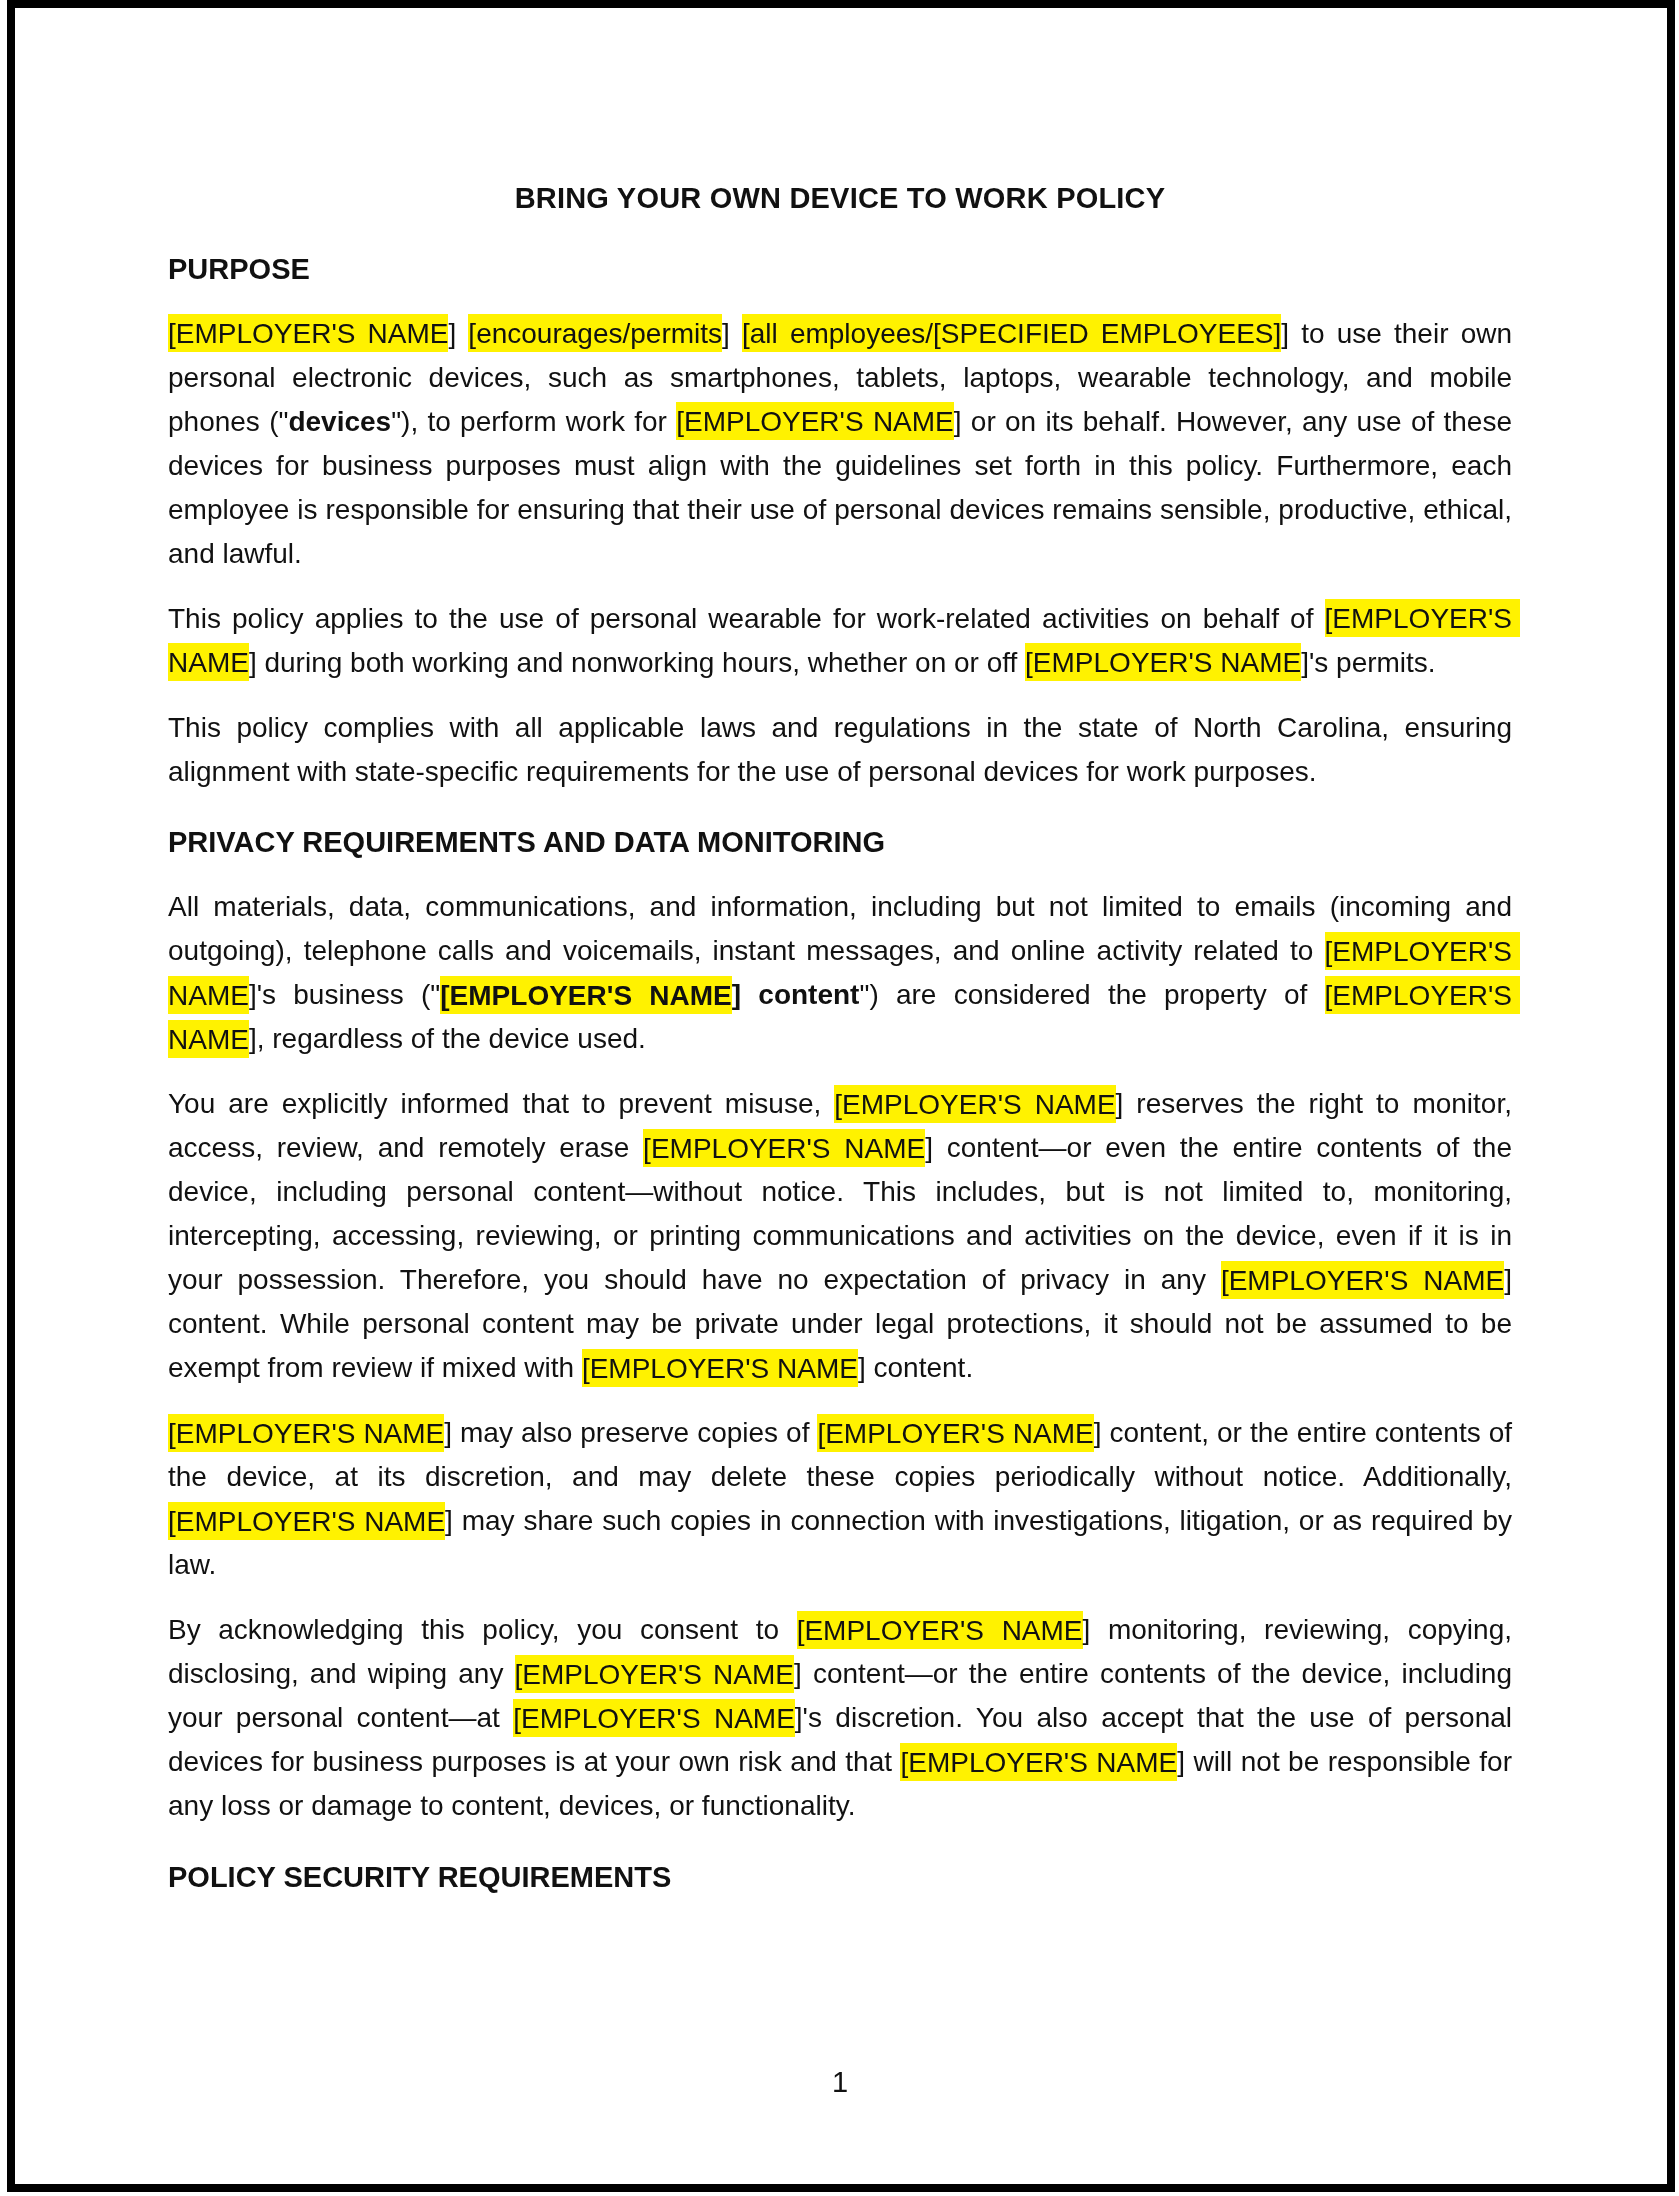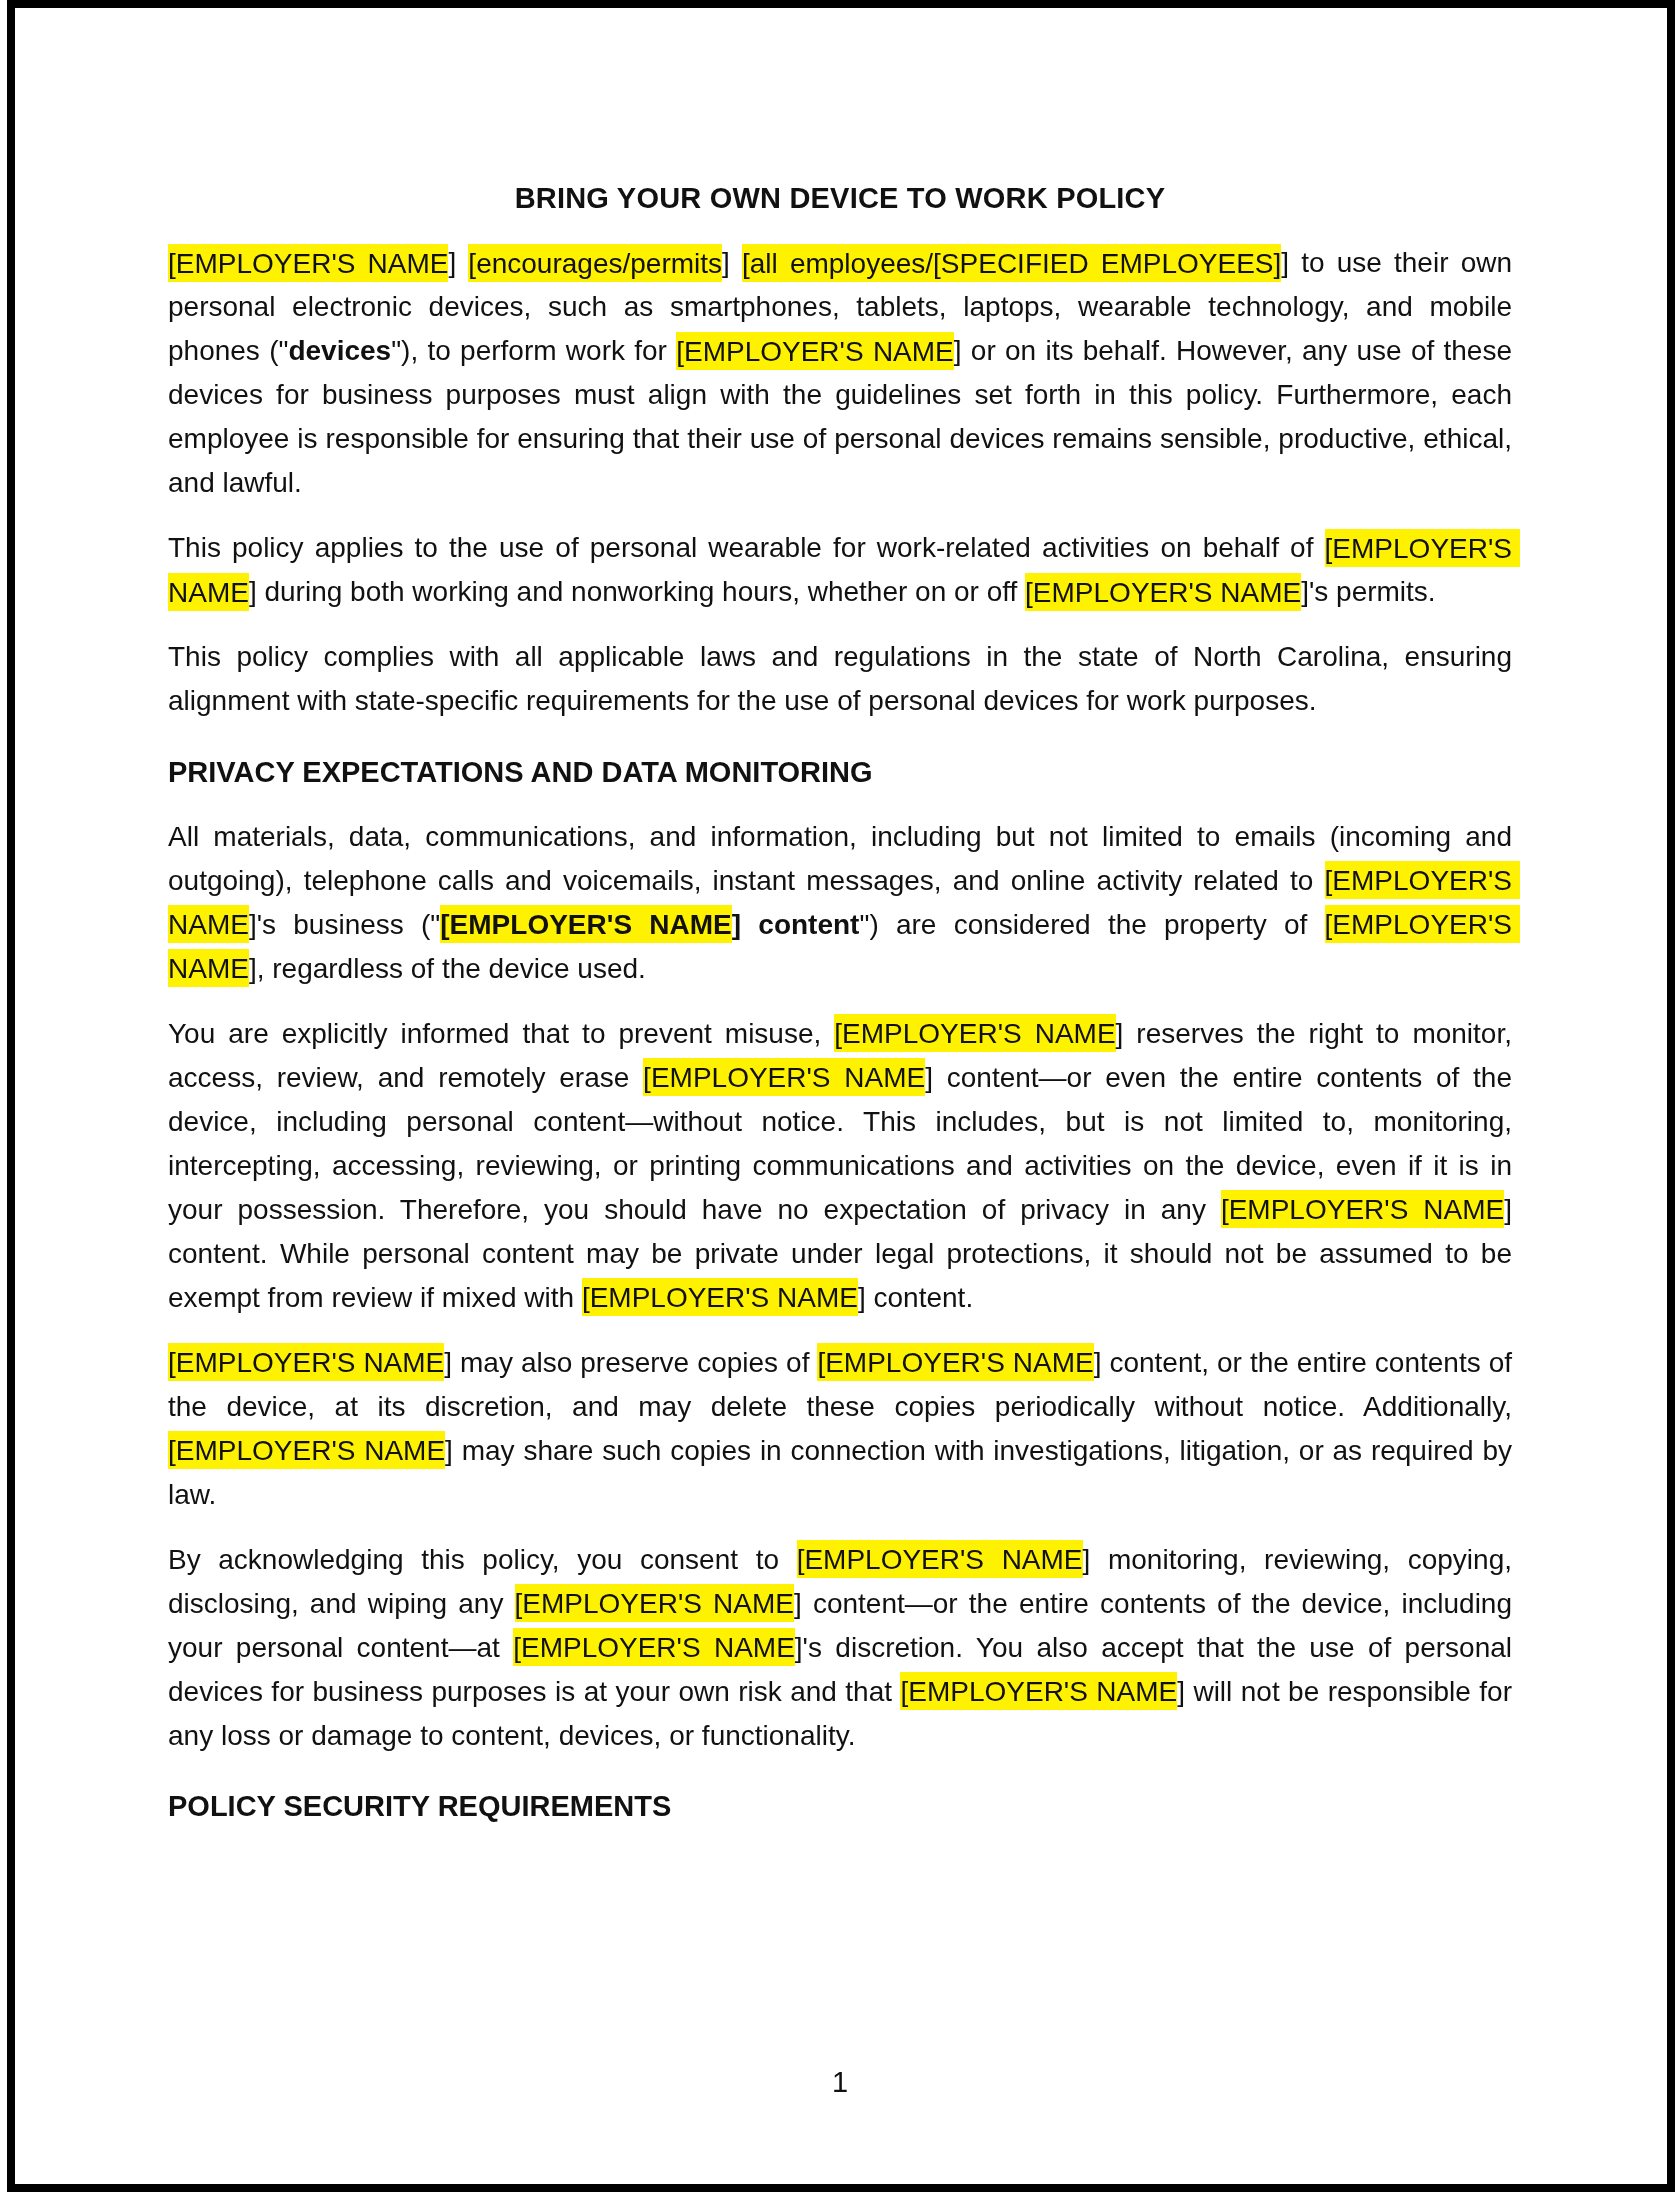--- a/index.html
+++ b/index.html
@@ -72,24 +72,25 @@
   }
 </style>
 </head>
 <body>
 
 <div class="page-border"></div>
 
 <div class="content">
   <h1 class="doc-title">BRING YOUR OWN DEVICE TO WORK POLICY</h1>
   <div id="doc-sections">
+      <h2 class="section-heading">PURPOSE</h2>
       <p class="para"><span class="hl">[EMPLOYER'S NAME</span><span>] </span><span class="hl">[encourages/permits</span><span>] </span><span class="hl">[all employees/[SPECIFIED EMPLOYEES]</span><span>] to use their own personal electronic devices, such as smartphones, tablets, laptops, wearable technology, and mobile phones ("</span><span class="b">devices</span><span>"), to perform work for </span><span class="hl">[EMPLOYER'S NAME</span><span>] or on its behalf. However, any use of these devices for business purposes must align with the guidelines set forth in this policy. Furthermore, each employee is responsible for ensuring that their use of personal devices remains sensible, productive, ethical, and lawful.</span></p>
       <p class="para"><span>This policy applies to the use of personal wearable for work-related activities on behalf of </span><span class="hl">[EMPLOYER'S NAME</span><span>] during both working and nonworking hours, whether on or off </span><span class="hl">[EMPLOYER'S NAME</span><span>]'s permits.</span></p>
       <p class="para"><span>This policy complies with all applicable laws and regulations in the state of North Carolina, ensuring alignment with state-specific requirements for the use of personal devices for work purposes.</span></p>
-      <h2 class="section-heading">PRIVACY EXPECTATIONS AND DATA MONITORING</h2>
+      <h2 class="section-heading">PRIVACY REQUIREMENTS AND DATA MONITORING</h2>
       <p class="para"><span>All materials, data, communications, and information, including but not limited to emails (incoming and outgoing), telephone calls and voicemails, instant messages, and online activity related to </span><span class="hl">[EMPLOYER'S NAME</span><span>]'s business ("</span><span class="hl b">[EMPLOYER'S NAME</span><span class="b">] content</span><span>") are considered the property of </span><span class="hl">[EMPLOYER'S NAME</span><span>], regardless of the device used.</span></p>
       <p class="para"><span>You are explicitly informed that to prevent misuse, </span><span class="hl">[EMPLOYER'S NAME</span><span>] reserves the right to monitor, access, review, and remotely erase </span><span class="hl">[EMPLOYER'S NAME</span><span>] content—or even the entire contents of the device, including personal content—without notice. This includes, but is not limited to, monitoring, intercepting, accessing, reviewing, or printing communications and activities on the device, even if it is in your possession. Therefore, you should have no expectation of privacy in any </span><span class="hl">[EMPLOYER'S NAME</span><span>] content. While personal content may be private under legal protections, it should not be assumed to be exempt from review if mixed with </span><span class="hl">[EMPLOYER'S NAME</span><span>] content.</span></p>
       <p class="para"><span class="hl">[EMPLOYER'S NAME</span><span>] may also preserve copies of </span><span class="hl">[EMPLOYER'S NAME</span><span>] content, or the entire contents of the device, at its discretion, and may delete these copies periodically without notice. Additionally, </span><span class="hl">[EMPLOYER'S NAME</span><span>] may share such copies in connection with investigations, litigation, or as required by law.</span></p>
       <p class="para"><span>By acknowledging this policy, you consent to </span><span class="hl">[EMPLOYER'S NAME</span><span>] monitoring, reviewing, copying, disclosing, and wiping any </span><span class="hl">[EMPLOYER'S NAME</span><span>] content—or the entire contents of the device, including your personal content—at </span><span class="hl">[EMPLOYER'S NAME</span><span>]'s discretion. You also accept that the use of personal devices for business purposes is at your own risk and that </span><span class="hl">[EMPLOYER'S NAME</span><span>] will not be responsible for any loss or damage to content, devices, or functionality.</span></p>
       <h2 class="section-heading">POLICY SECURITY REQUIREMENTS</h2>
     </div>
 </div>
 
 <div class="footer-page-number">1</div>
 

